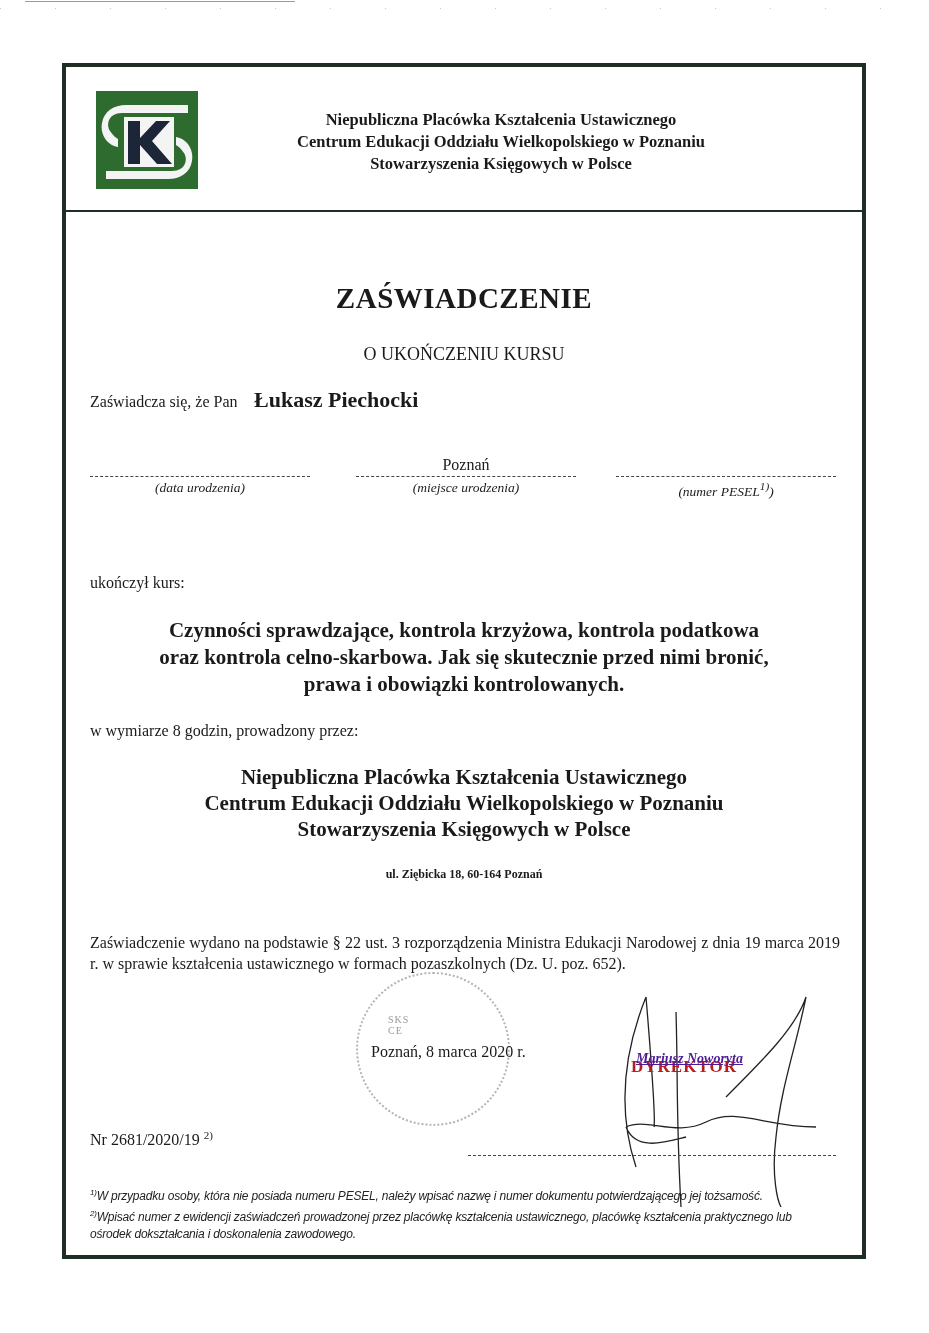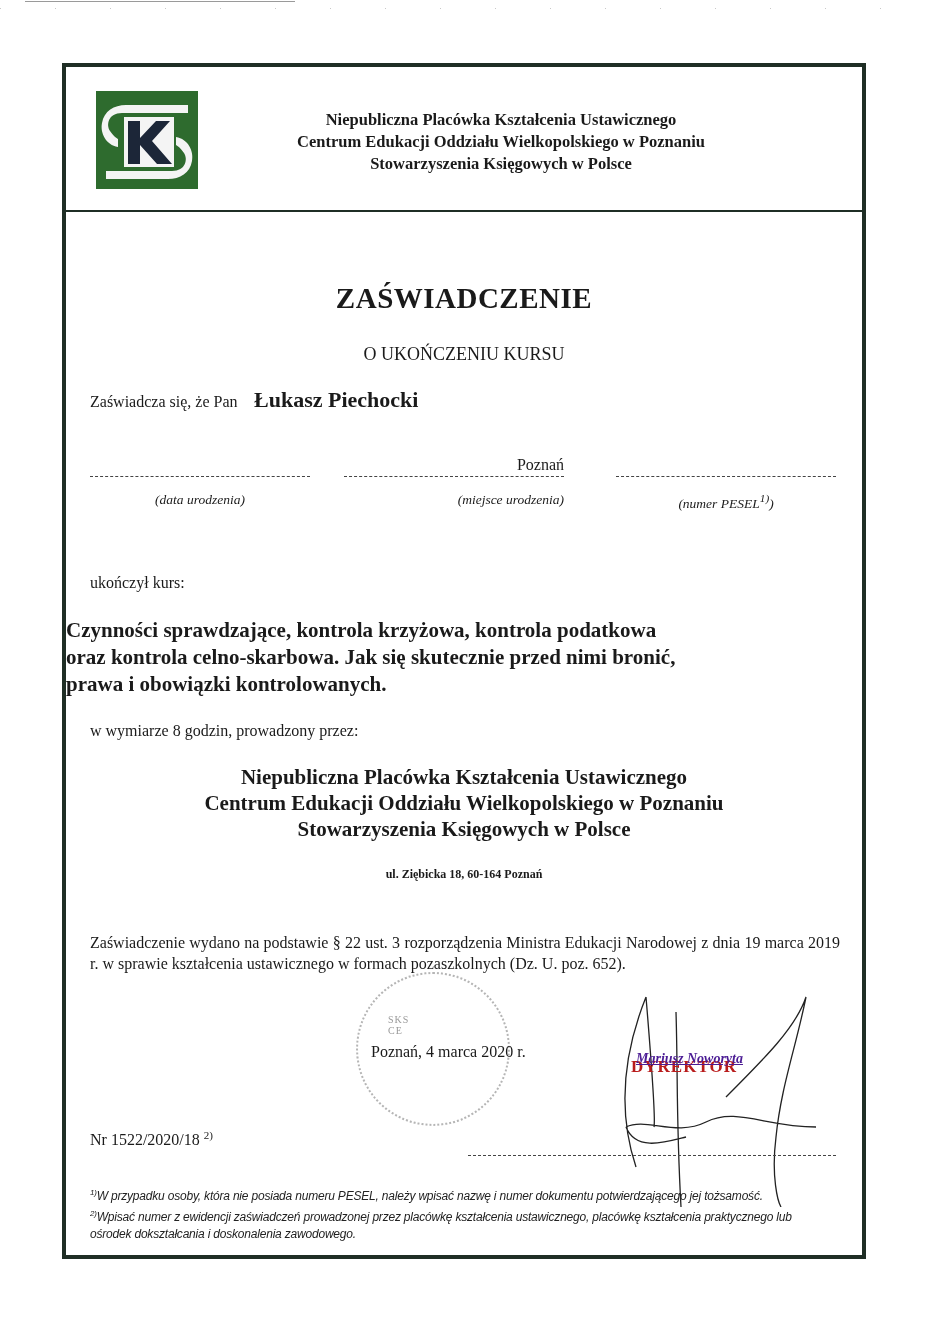--- a/index.html
+++ b/index.html
@@ -41,24 +41,24 @@
   .subtitle {
     left: 0; width: 796px; top: 277px; text-align: center; font-size: 18px;
   }
   .certify-line { left: 24px; top: 326px; font-size: 16px; }
   .person-name { left: 188px; top: 320px; font-size: 22px; font-weight: bold; }
   .field { position: absolute; top: 388px; width: 220px; text-align: center; }
   .field .val { font-size: 16px; height: 20px; line-height: 20px; }
   .field .dots {
     border-top: 1.5px dashed #444; margin-top: 1px; height: 0;
   }
-  .field .lbl { font-style: italic; font-size: 13.5px; margin-top: 15px; }
+  .field .lbl { font-style: italic; font-size: 13.5px; margin-top: 3px; }
   .completed { left: 24px; top: 507px; font-size: 16px; }
   .course {
-    left: 0; width: 796px; top: 550px; text-align: left;
+    left: 0; width: 796px; top: 550px; text-align: center;
     font-size: 21px; font-weight: bold; line-height: 27px;
   }
   .duration { left: 24px; top: 655px; font-size: 16px; }
   .org {
     left: 0; width: 796px; top: 697px; text-align: center;
     font-size: 21px; font-weight: bold; line-height: 26px;
   }
   .address {
     left: 0; width: 796px; top: 800px; text-align: center;
     font-size: 12px; font-weight: bold;
@@ -124,21 +124,21 @@
   <div class="abs subtitle">O UKOŃCZENIU KURSU</div>
 
   <div class="abs certify-line">Zaświadcza się, że Pan</div>
   <div class="abs person-name">Łukasz Piechocki</div>
 
   <div class="field" style="left:24px;">
     <div class="val"></div>
     <div class="dots"></div>
     <div class="lbl">(data urodzenia)</div>
   </div>
-  <div class="field" style="left:278px;text-align:right;">
+  <div class="field" style="left:290px;">
     <div class="val">Poznań</div>
     <div class="dots"></div>
     <div class="lbl">(miejsce urodzenia)</div>
   </div>
   <div class="field" style="left:550px;">
     <div class="val"></div>
     <div class="dots"></div>
     <div class="lbl"><span>(numer PESEL</span><sup>1)</sup><span>)</span></div>
   </div>
 
@@ -161,29 +161,29 @@
 
   <div class="abs legal">Zaświadczenie wydano na podstawie § 22 ust. 3 rozporządzenia Ministra Edukacji Narodowej z dnia 19 marca 2019 r. w sprawie kształcenia ustawicznego w formach pozaszkolnych (Dz. U. poz. 652).</div>
 
   <div class="abs stamp">
     <div class="stamp-inner">
       <div>SKS</div>
       <div>CE</div>
     </div>
   </div>
 
-  <div class="abs place-date">Poznań, 4 marca 2020 r.</div>
+  <div class="abs place-date">Poznań, 8 marca 2020 r.</div>
 
   <svg class="abs signature" viewBox="0 0 240 230">
     <path d="M40 20 C20 70 10 130 30 190 M40 20 C45 80 50 140 48 150 M70 35 C72 100 70 140 75 230 M120 120 C160 80 190 50 200 20 C190 70 175 110 170 160 C165 200 172 225 175 230 M20 150 C40 140 70 160 100 145 C130 130 160 150 210 150 M20 150 C30 175 60 165 80 160" fill="none" stroke="#222" stroke-width="1.3"></path>
   </svg>
   <div class="abs director">DYREKTOR</div>
   <div class="abs director-name">Mariusz Noworyta</div>
 
-  <div class="abs number"><span>Nr 1522/2020/18</span> <sup>2)</sup></div>
+  <div class="abs number"><span>Nr 2681/2020/19</span> <sup>2)</sup></div>
 
   <div class="abs sign-line"></div>
 
   <div class="abs footnotes">
     <div><sup>1)</sup><span>W przypadku osoby, która nie posiada numeru PESEL, należy wpisać nazwę i numer dokumentu potwierdzającego jej tożsamość.</span></div>
     <div><sup>2)</sup><span>Wpisać numer z ewidencji zaświadczeń prowadzonej przez placówkę kształcenia ustawicznego, placówkę kształcenia praktycznego lub ośrodek dokształcania i doskonalenia zawodowego.</span></div>
   </div>
 
 </div>
 

